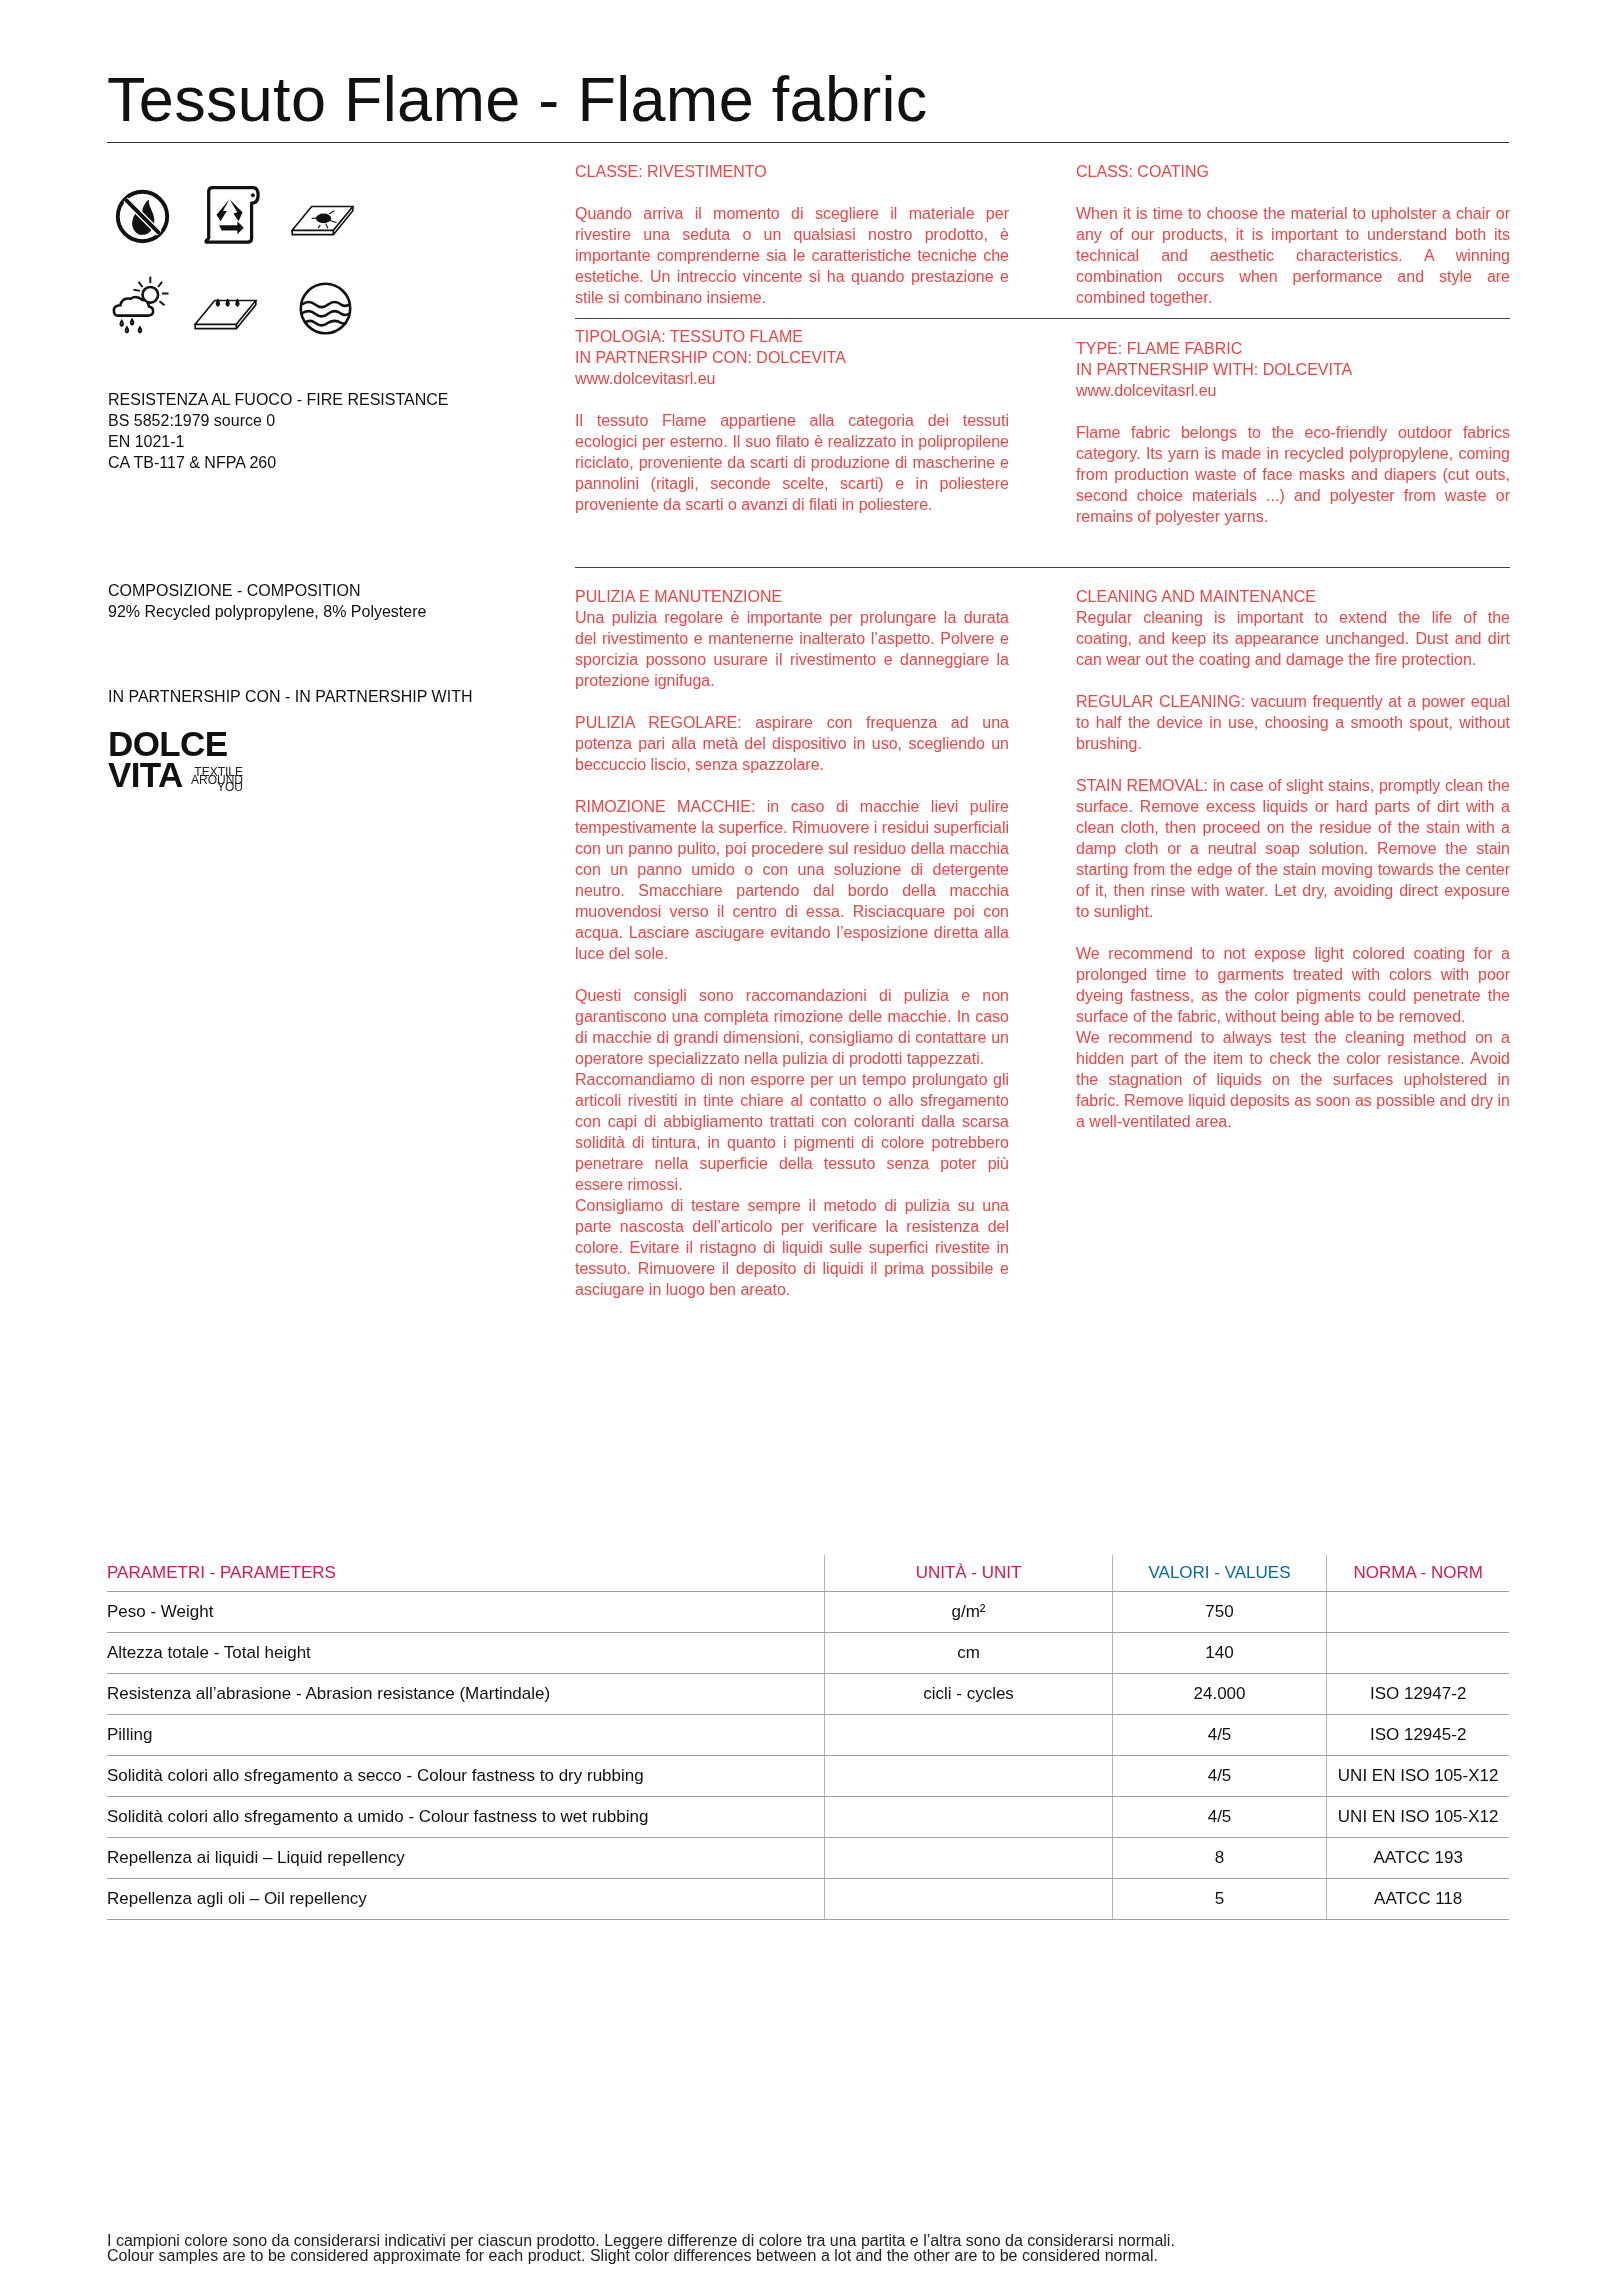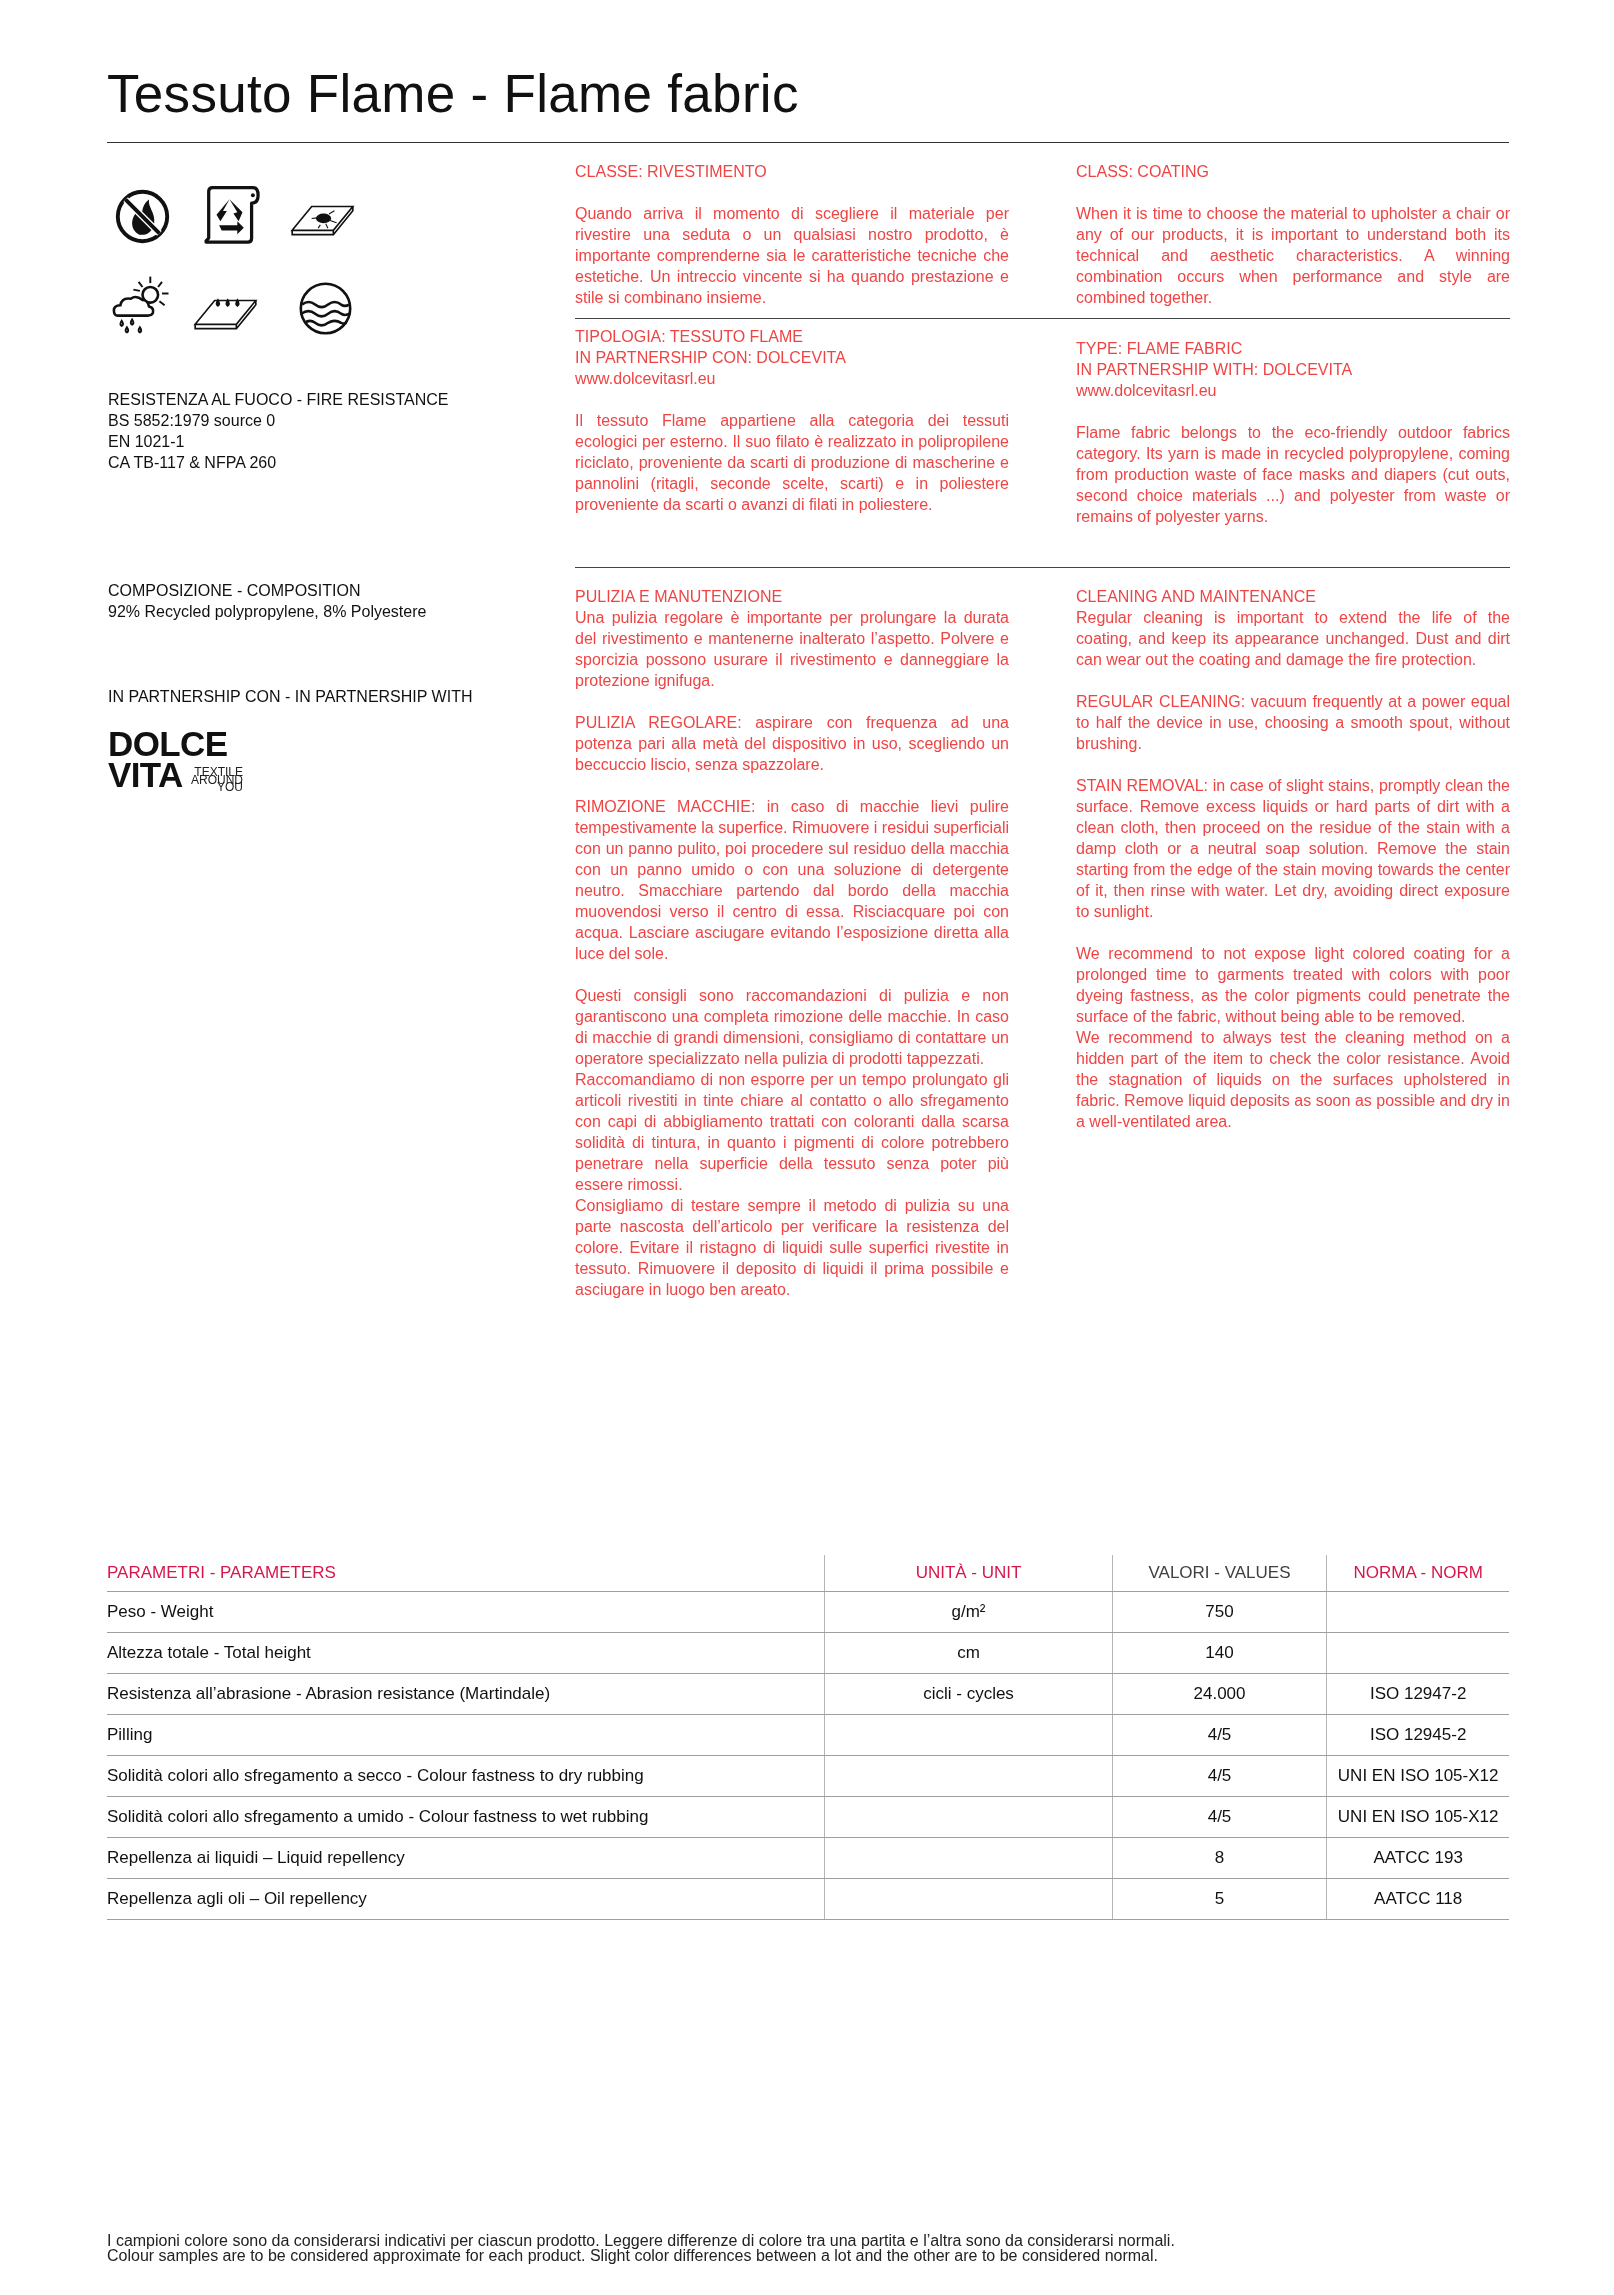--- a/index.html
+++ b/index.html
@@ -1,19 +1,19 @@
 <!DOCTYPE html>
 <html style="font-size:10.3px"><head>
 <meta charset="utf-8">
 <style>
   html, body { margin: 0; padding: 0; background: #ffffff; }
   body { width: 1614px; height: 2295px; position: relative; overflow: hidden;
          font-family: "Liberation Sans", "DejaVu Sans", sans-serif; color: #1a1a1a; }
   .abs { position: absolute; }
-  .title { left: 107px; top: 63px; font-size: 53px; font-weight: 400; letter-spacing: 0.3px; color: #111; white-space: nowrap; }
+  .title { left: 107px; top: 63px; font-size: 63px; font-weight: 400; letter-spacing: 0.3px; color: #111; white-space: nowrap; }
   .hr { position: absolute; height: 0; border-top: 1.9px solid #333; }
   .hr-thin { position: absolute; height: 0; border-top: 1.3px solid #444; }
   .col { position: absolute; width: 434px; font-size: 16px; line-height: 21px; text-align: justify; color: #ef4444; }
   .col p { margin: 0; }
   .col .gap { height: 21px; }
   .icons { left: 103px; top: 174px; width: 271px; height: 168px; }
   .icon { position: absolute; width: 65px; height: 65px; }
   .left-block { position: absolute; left: 108px; font-size: 16px; line-height: 21px; color: #111; }
   .logo { position: absolute; left: 108px; top: 728px; width: 149px; height: 77px; }
   .logo .big { font-family: "Liberation Sans", sans-serif; font-weight: 700; font-size: 35px; line-height: 31px; letter-spacing: -0.6px; color: #111; }
@@ -162,21 +162,21 @@
   <div class="gap"></div>
   <p>We recommend to not expose light colored coating for a prolonged time to garments treated with colors with poor dyeing fastness, as the color pigments could penetrate the surface of the fabric, without being able to be removed.</p>
   <p>We recommend to always test the cleaning method on a hidden part of the item to check the color resistance. Avoid the stagnation of liquids on the surfaces upholstered in fabric. Remove liquid deposits as soon as possible and dry in a well-ventilated area.</p>
 </div>
 
 <table class="params">
   <thead>
     <tr>
       <th class="first c1" style="color: rgb(214, 23, 75);">PARAMETRI - PARAMETERS</th>
       <th class="vl c2" style="color: rgb(214, 23, 75);">UNITÀ - UNIT</th>
-      <th class="vl c3" style="color: #404040;">VALORI - VALUES</th>
+      <th class="vl c3" style="color: #0369a1;">VALORI - VALUES</th>
       <th class="vl c4" style="color: rgb(214, 23, 75);">NORMA - NORM</th>
     </tr>
   </thead>
   <tbody id="param-body">
       <tr>
         <td class="first">Peso - Weight</td>
         <td class="vl">g/m²</td>
         <td class="vl">750</td>
         <td class="vl"></td>
       </tr>

